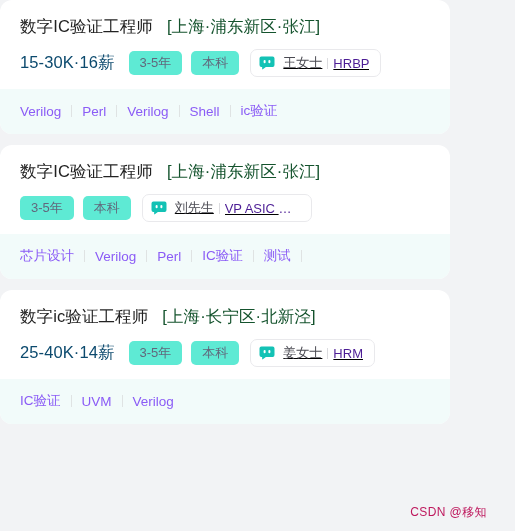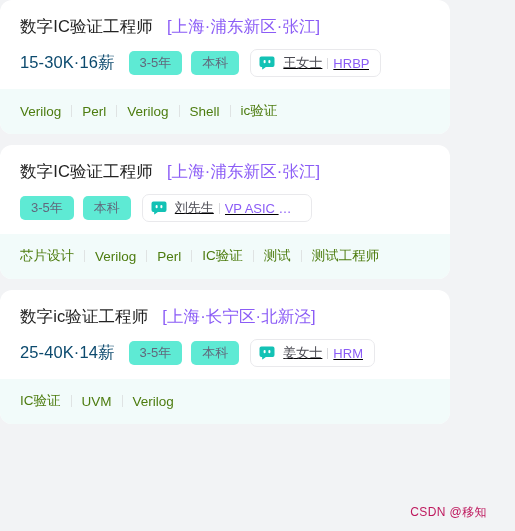--- a/index.html
+++ b/index.html
@@ -41,21 +41,21 @@
   }
 
   .job-name {
     font-size: 16.5px;
     color: #222222;
     letter-spacing: 0.1px;
   }
 
   .job-location {
     font-size: 16.5px;
-    color: #8b5cf6;
+    color: #14532d;
     margin-left: 14px;
     letter-spacing: 0.1px;
   }
 
   .meta-row {
     display: flex;
     align-items: center;
     white-space: nowrap;
   }
 
@@ -107,38 +107,38 @@
   .hr-sep {
     width: 1px;
     height: 11px;
     background: #dcdcdf;
     display: inline-block;
     margin-right: 5px;
   }
 
   .hr-title {
     font-size: 13px;
-    color: #8b5cf6;
+    color: #4c1d95;
     overflow: hidden;
     text-overflow: ellipsis;
     white-space: nowrap;
   }
 
   .skill-row {
     background: #f2fbfa;
     padding: 13px 20px 14px 20px;
     display: flex;
     align-items: center;
     white-space: nowrap;
     flex-wrap: nowrap;
   }
 
   .skill {
     font-size: 13.5px;
-    color: #4d7c0f;
+    color: #8b5cf6;
   }
 
   .skill-sep {
     display: inline-block;
     width: 1px;
     height: 12px;
     background: #dfe3e3;
     margin: 0 10px;
     vertical-align: -1px;
   }
@@ -221,21 +221,20 @@
         <span class="skill">芯片设计</span>
         <span class="skill-sep"></span>
         <span class="skill">Verilog</span>
         <span class="skill-sep"></span>
         <span class="skill">Perl</span>
         <span class="skill-sep"></span>
         <span class="skill">IC验证</span>
         <span class="skill-sep"></span>
         <span class="skill">测试</span>
         <span class="skill-sep"></span>
-        <span class="skill">测试工程师</span>
       </div>
   </div>
 
   <div class="job-card">
     <div class="card-body">
       <div class="job-title-row">
         <span class="job-name">数字ic验证工程师</span>
         <span class="job-location">[上海·长宁区·北新泾]</span>
       </div>
       <div class="meta-row">

